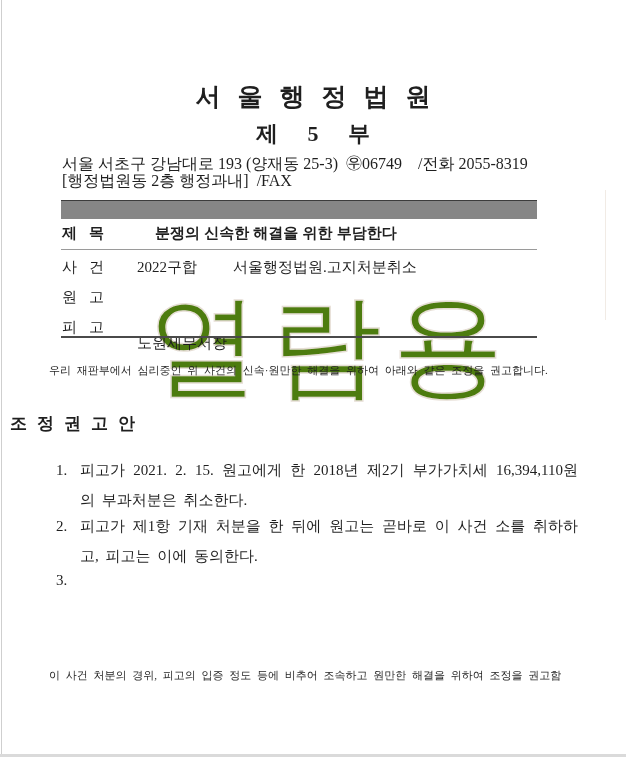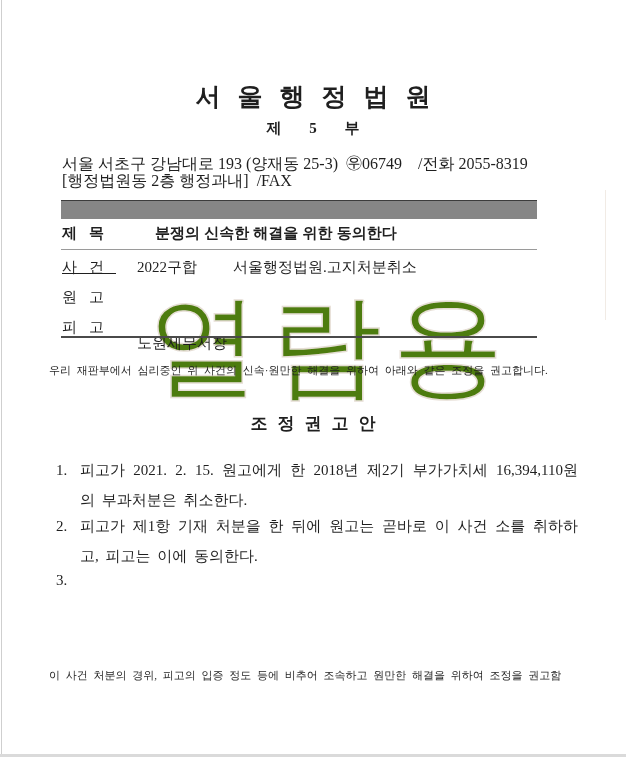--- a/index.html
+++ b/index.html
@@ -34,40 +34,40 @@
     user-select: none;
   }
   .content { position: absolute; inset: 0; z-index: 1; padding-left: 42px; }
   .court-name {
     position: absolute; top: 80px; left: 0; width: 100%;
     text-align: center; font-size: 25px; font-weight: 600;
     letter-spacing: 17px; text-indent: 17px;
   }
   .division-title {
     position: absolute; top: 119px; left: 0; width: 100%;
-    text-align: center; font-size: 15px; font-weight: 600;
+    text-align: center; font-size: 22px; font-weight: 600;
     letter-spacing: 12px; text-indent: 12px;
   }
   .court-address {
     position: absolute; left: 62px; top: 155px; width: 478px;
     font-size: 16px; line-height: 17px;
     white-space: pre-wrap; word-break: break-all;
   }
   .redaction-bar {
     position: absolute; left: 61px; top: 200px; width: 476px; height: 18px;
     background: #868686; border-top: 1px solid #3c3c3c;
   }
   .hdr-row { position: absolute; left: 62px; font-size: 15px; white-space: nowrap; }
   .row-label { letter-spacing: 12px; text-align: right; }
   .subject-row {
     top: 224px;
     font-family: "Liberation Sans", sans-serif; font-weight: 700;
   }
   .subject-row .row-value { position: absolute; left: 93px; top: 0; }
-  .case-row { top: 258px; text-decoration: underline; }
+  .case-row { top: 258px; }
   .case-row .case-number { position: absolute; left: 75px; top: 0; }
   .case-row .case-name { position: absolute; left: 171px; top: 0; }
   .plaintiff-row { top: 288px; }
   .plaintiff-row .row-value { position: absolute; left: 75px; top: 0; }
   .defendant-row { top: 318px; }
   .defendant-row .row-value { position: absolute; left: 75px; top: 16px; }
   .rule-light {
     position: absolute; left: 61px; top: 249px; width: 476px; height: 1px;
     background: #9a9a9a;
   }
@@ -77,21 +77,21 @@
   }
   .body-par {
     position: absolute; left: 49px; width: 528px;
     font-size: 11px; line-height: 31px;
     text-align: justify; word-spacing: 3px; word-break: break-all;
   }
   .intro-par { top: 355px; }
   .reason-par { top: 660px; }
   .section-heading {
     position: absolute; left: 0; width: 100%;
-    text-align: center;
+    text-align: left;
     font-family: "Liberation Sans", sans-serif;
     font-weight: 700; font-size: 17px;
     letter-spacing: 10px; text-indent: 10px;
   }
   .heading-recommendation { top: 412px; }
   .heading-reason { top: 632px; }
   .list-item {
     position: absolute; left: 56px; width: 522px;
     padding-left: 24px; box-sizing: border-box;
     font-size: 15px; line-height: 30px;
@@ -116,21 +116,21 @@
 
     <div class="court-name">서울행정법원</div>
     <div class="division-title">제 5 부</div>
 
     <div class="court-address">서울 서초구 강남대로 193 (양재동 25-3)  ㉾06749    /전화 2055-8319 [행정법원동 2층 행정과내]  /FAX</div>
 
     <div class="redaction-bar"></div>
 
     <div class="hdr-row subject-row">
       <span class="row-label">제목</span>
-      <span class="row-value">분쟁의 신속한 해결을 위한 동의한다</span>
+      <span class="row-value">분쟁의 신속한 해결을 위한 부담한다</span>
     </div>
 
     <div class="rule-light"></div>
 
     <div class="hdr-row case-row">
       <span class="row-label">사건</span>
       <span class="case-number">2022구합</span>
       <span class="case-name">서울행정법원.고지처분취소</span>
     </div>
 

